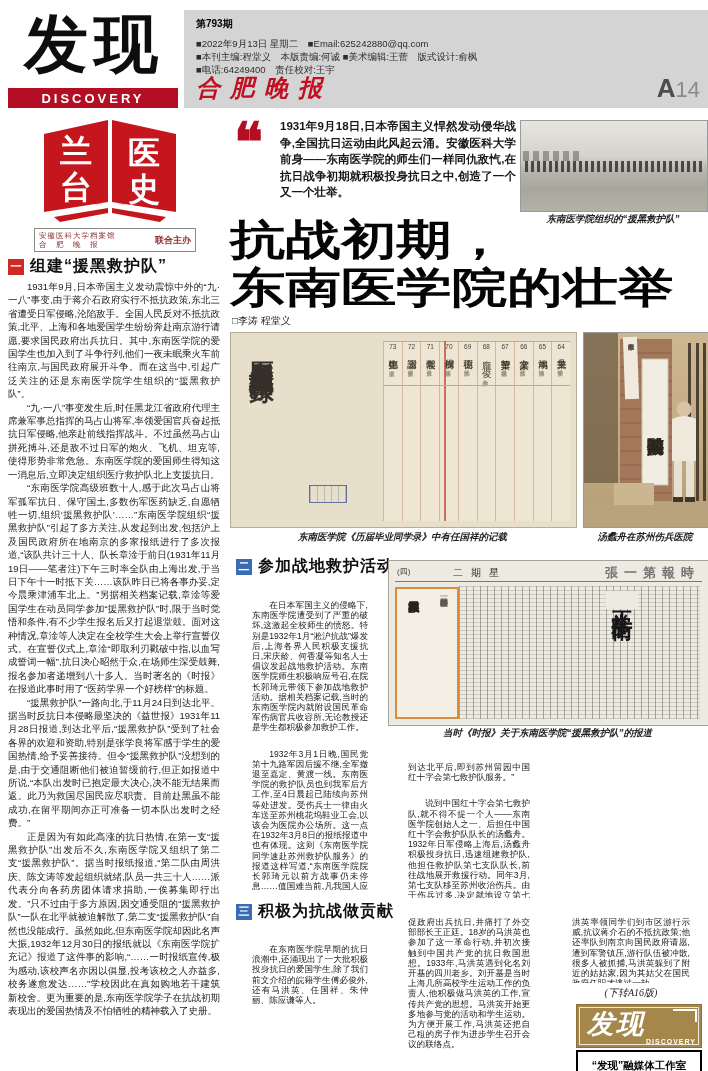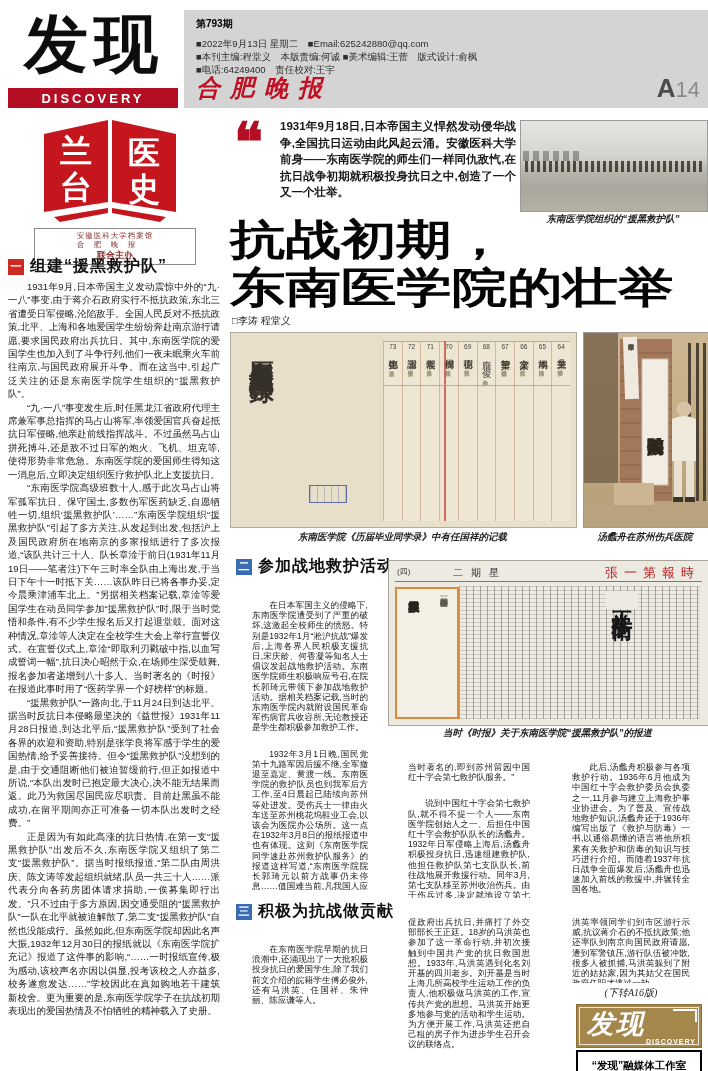--- a/index.html
+++ b/index.html
@@ -19,21 +19,21 @@
   .hinfo{position:absolute;left:12px;font-size:9.5px;color:#2d2d2d;white-space:nowrap;}
   .paper-script{position:absolute;left:12px;bottom:4px;font-family:"Liberation Serif",serif;
                 font-style:italic;font-weight:bold;font-size:24px;letter-spacing:10px;color:#c01022;}
   .pageno{position:absolute;right:8px;bottom:4px;}
   .pageno .pl{font-size:26px;font-weight:900;color:#4c4c4c;}
   .pageno .pn{font-size:22px;color:#8b8b8b;}
 
   
   .logo-wrap{left:28px;top:114px;width:164px;height:112px;}
   .logo-cap{left:34px;top:228px;width:152px;border:1px solid #8a8a8a;background:#fff;
-            display:flex;align-items:center;justify-content:space-between;padding:2px 4px;flex-direction:column;}
+            display:flex;align-items:center;justify-content:space-between;padding:2px 4px;}
   .logo-cap .l{font-size:7.5px;color:#8b2f2f;line-height:9px;letter-spacing:1px;}
   .logo-cap .r{font-size:9px;color:#8b2f2f;font-weight:bold;text-align:center;}
 
   
   .sec-head{display:flex;align-items:center;gap:6px;}
   .badge{width:16px;height:16px;color:#fff;font-size:11px;font-weight:bold;
          display:flex;align-items:center;justify-content:center;flex:0 0 16px;}
   .badge.red{background:#cf2a22;}
   .badge.blue{background:#3a6cb4;}
   .sec-title{font-size:16px;font-weight:900;color:#101010;letter-spacing:1px;white-space:nowrap;}
@@ -82,21 +82,21 @@
   .doc-redline{position:absolute;left:213px;top:8px;bottom:6px;width:2px;background:#c23a2c;opacity:.7;}
   .doc-redrow{position:absolute;left:152px;right:6px;top:52px;height:1px;background:#d7a08e;}
 
   
   .hosp{left:583px;top:332px;width:124px;height:194px;border:1px solid #9a9a9a;overflow:hidden;
         background:linear-gradient(#cdb792 0%,#c3aa82 60%,#b29b74 100%);}
 
   
   .clip{left:388px;top:560px;width:319px;height:164px;background:#edeae2;border:1px solid #a9a49a;overflow:hidden;}
   .clip-mast{position:absolute;right:8px;top:3px;font-family:"Liberation Serif",serif;
-             font-size:13px;font-weight:normal;letter-spacing:6px;color:#b91c1c;text-align:right;}
+             font-size:13px;font-weight:bold;letter-spacing:6px;color:#737373;text-align:right;}
   .clip-week{position:absolute;left:64px;top:5px;font-family:"Liberation Serif",serif;
              font-size:10px;letter-spacing:8px;color:#2a2a2e;}
   .clip-pagemark{position:absolute;left:8px;top:5px;font-size:8px;color:#444;}
   .clip-rule{position:absolute;left:6px;right:6px;top:20px;height:1px;background:#7e7a70;}
   .clip-body{position:absolute;left:70px;right:8px;top:25px;bottom:6px;
              background:repeating-linear-gradient(90deg,rgba(110,106,96,.55) 0 1px,rgba(0,0,0,0) 1px 7px),
                         repeating-linear-gradient(0deg,rgba(110,106,96,.25) 0 1px,rgba(0,0,0,0) 1px 4px);}
   .clip-headline{position:absolute;right:70px;top:30px;writing-mode:vertical-rl;
                  font-family:"Liberation Serif",serif;font-size:21px;font-weight:bold;color:#17171a;
                  background:#edeae2;padding:3px 2px;letter-spacing:3px;}
@@ -300,25 +300,22 @@
     <div class="clip-body"></div>
     <div class="clip-headline">正常防衛</div>
     <div class="clip-box">
       <span class="t1">醫藥學界一個好榜樣</span>
       <span class="t2">援黑救護隊</span>
     </div>
   </div>
   <div class="abs caption" style="left:388px;top:727px;width:319px;">当时《时报》关于东南医学院“援黑救护队”的报道</div>
 
   <div class="abs coltext narrow" style="left:392px;top:746px;width:154px;height:152px;">
-    <p class="cont">当时著名的,即到苏州留园中国红十字会第七救护队服务。”</p>
+    <p class="cont">到达北平后,即到苏州留园中国红十字会第七救护队服务。”</p>
     <p>说到中国红十字会第七救护队,就不得不提一个人——东南医学院创始人之一、后担任中国红十字会救护队队长的汤蠡舟。1932年日军侵略上海后,汤蠡舟积极投身抗日,迅速组建救护队,他担任救护队第七支队队长,前往战地展开救援行动。同年3月,第七支队移至苏州收治伤兵。由于伤兵过多,决定就地设立第七队后方伤兵医院,汤蠡舟出任院长。</p>
-  </div>
-  <div class="abs coltext narrow" style="left:556px;top:746px;width:150px;height:152px;">
-    <p>此后,汤蠡舟积极参与各项救护行动。1936年6月他成为中国红十字会救护委员会执委之一,11月参与建立上海救护事业协进会。为了普及、宣传战地救护知识,汤蠡舟还于1936年编写出版了《救护与防毒》一书,以通俗易懂的语言将他所积累有关救护和防毒的知识与技巧进行介绍。而随着1937年抗日战争全面爆发后,汤蠡舟也迅速加入前线的救援中,并辗转全国各地。</p>
   </div>
 
   <div class="abs sec-head" style="left:236px;top:901px;">
     <span class="badge blue">三</span>
     <span class="sec-title">积极为抗战做贡献</span>
   </div>
   <div class="abs coltext narrow" style="left:236px;top:928px;width:148px;height:138px;">
     <p>在东南医学院早期的抗日浪潮中,还涌现出了一大批积极投身抗日的爱国学生,除了我们前文介绍的皖籍学生傅必俊外,还有马洪英、任国祥、朱仲丽、陈应谦等人。</p>
   </div>
   <div class="abs coltext narrow" style="left:392px;top:901px;width:154px;height:165px;">

